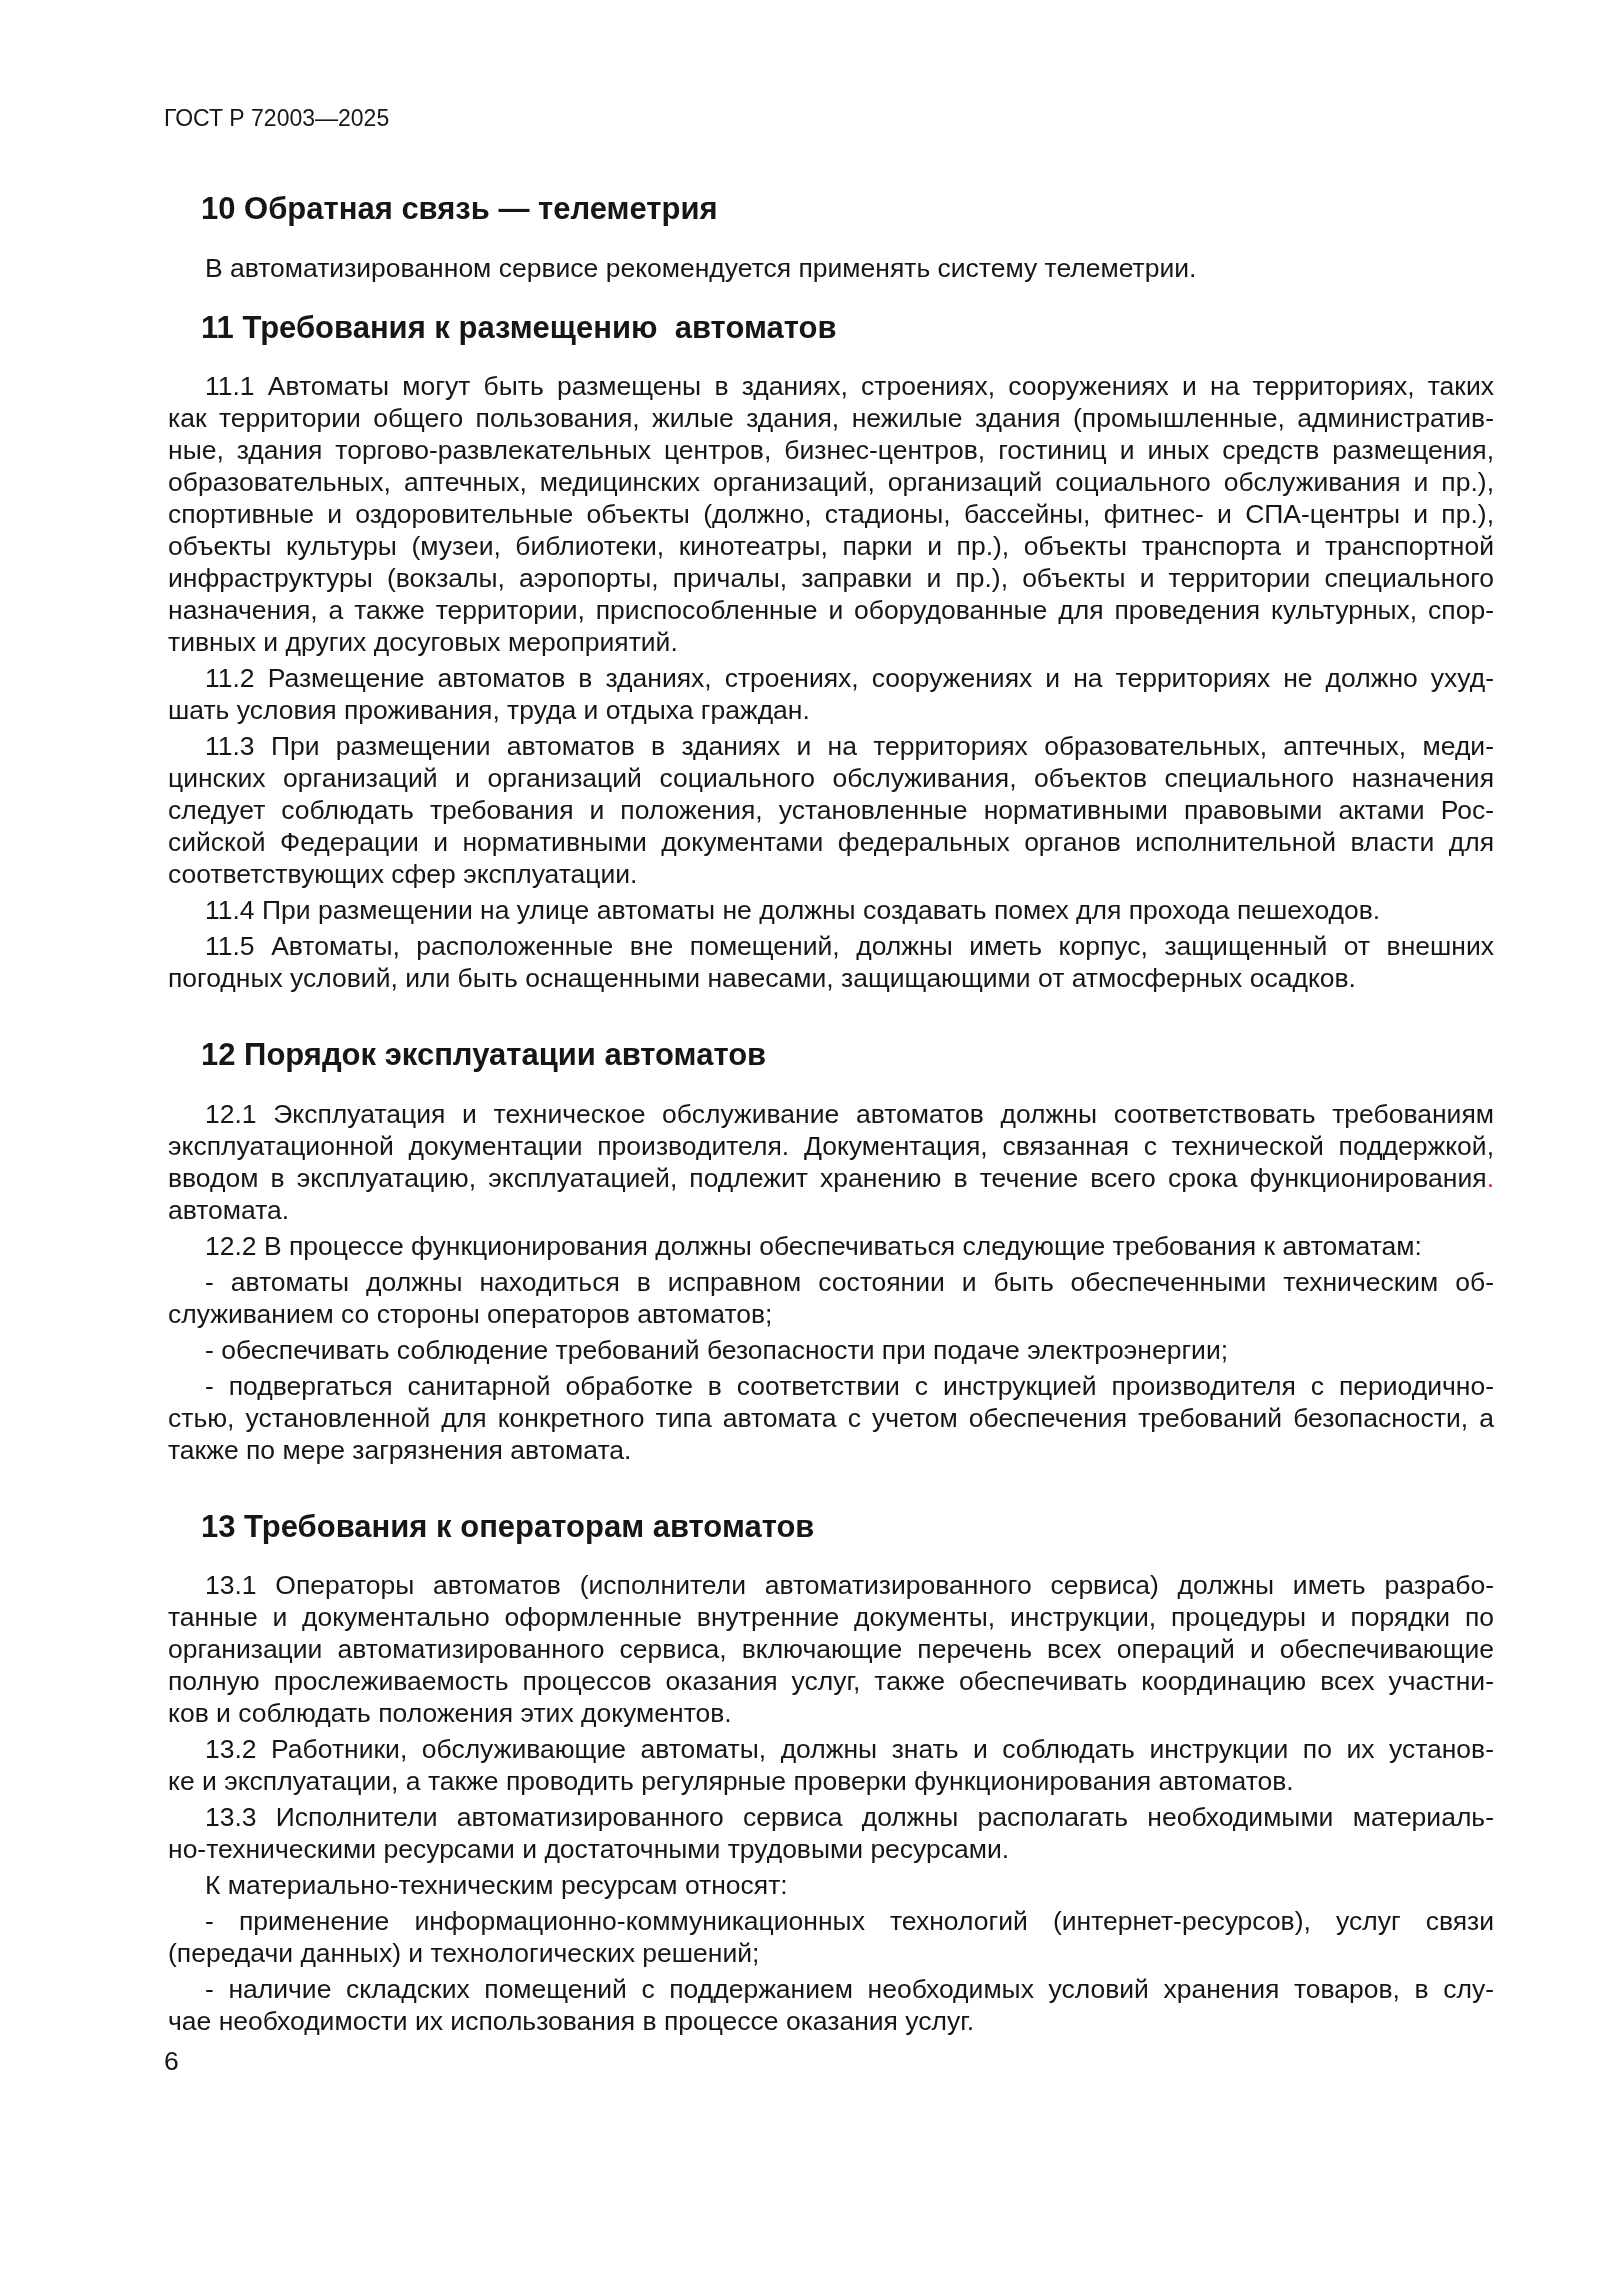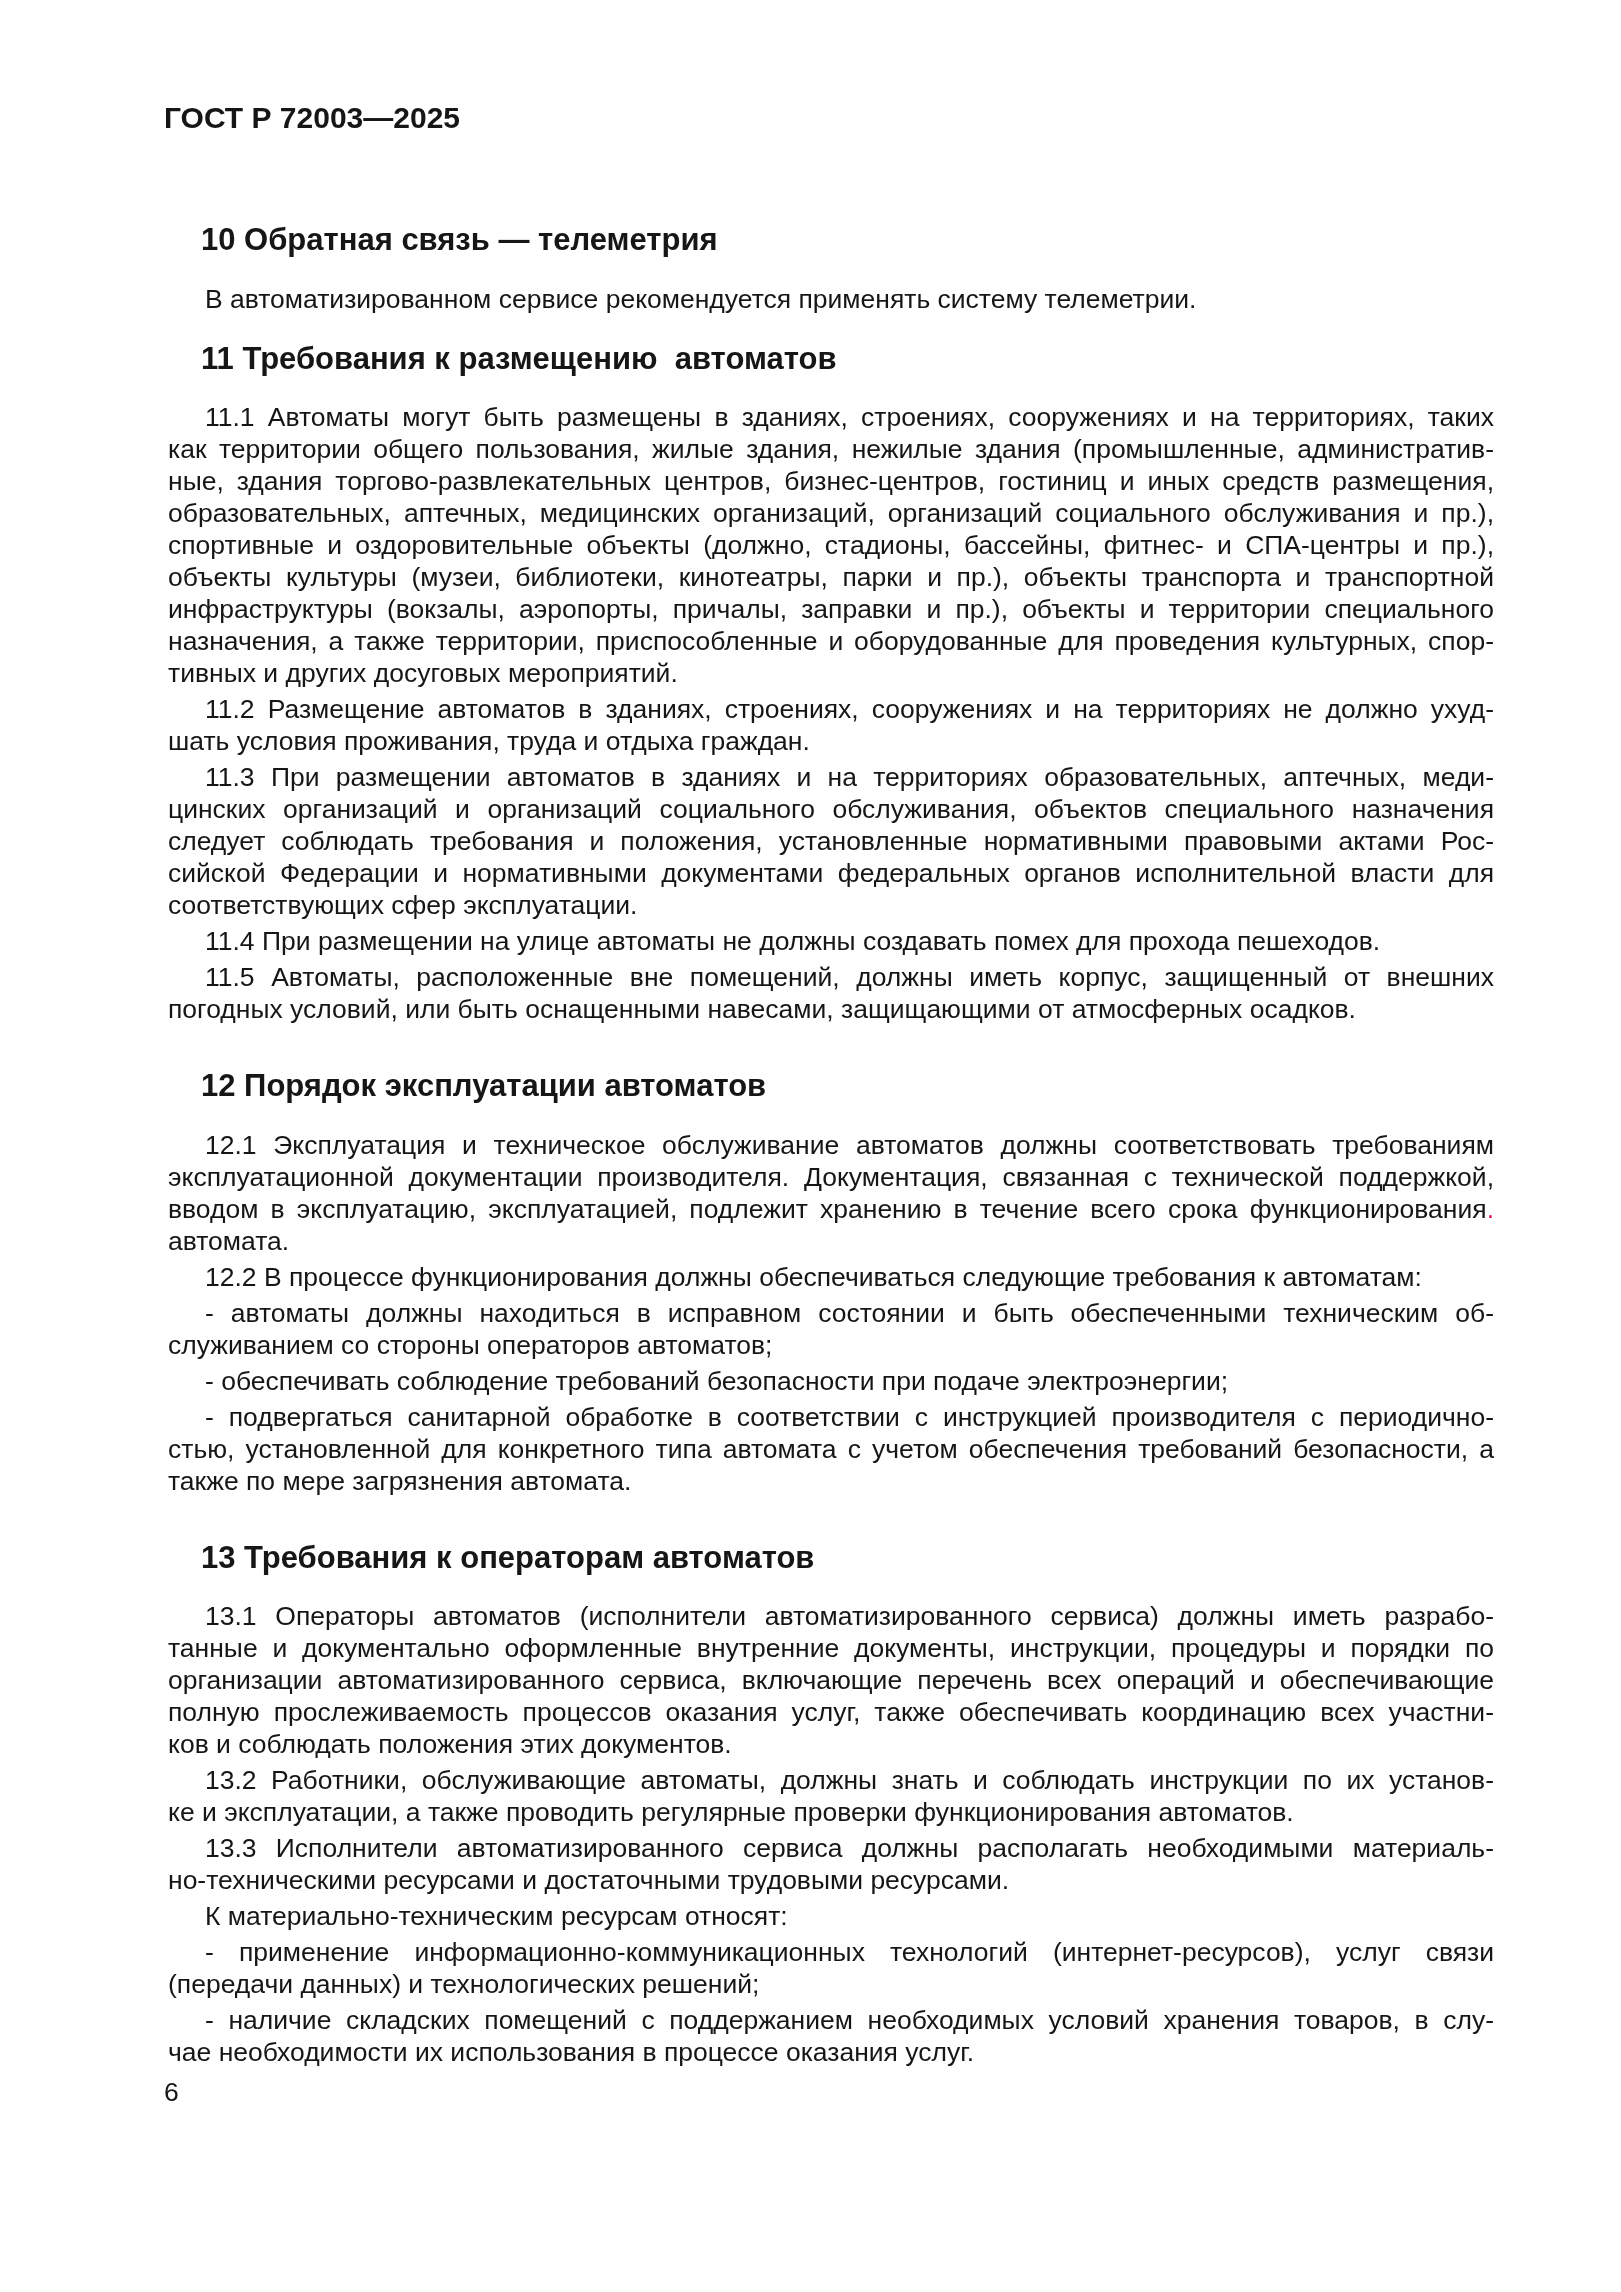--- a/index.html
+++ b/index.html
@@ -8,34 +8,34 @@
     width: 1621px;
     height: 2293px;
     background: #ffffff;
     color: #161616;
     font-family: "Liberation Sans", sans-serif;
     box-sizing: border-box;
     padding: 102px 123px 0 164px;
     overflow: hidden;
   }
   .doc-header {
-    font-size: 30px;
-    font-weight: bold;
+    font-size: 23px;
+    font-weight: normal;
     line-height: 32px;
     white-space: pre-wrap;
   }
   .sec-heading {
     font-size: 31px;
     font-weight: bold;
     line-height: 39px;
     margin: 41px 0 23.5px 0;
     text-indent: 37px;
     white-space: pre-wrap;
   }
-  .sec-heading.sec-10 { margin-top: 86px; }
+  .sec-heading.sec-10 { margin-top: 55px; }
   .sec-heading.sec-11 { margin-top: 24px; }
   .para { margin: 4px; }
   .line {
     font-size: 26.5px;
     line-height: 32px;
     white-space: normal;
   }
   .line.first { text-indent: 37px; }
   .line.j {
     text-align: justify;

